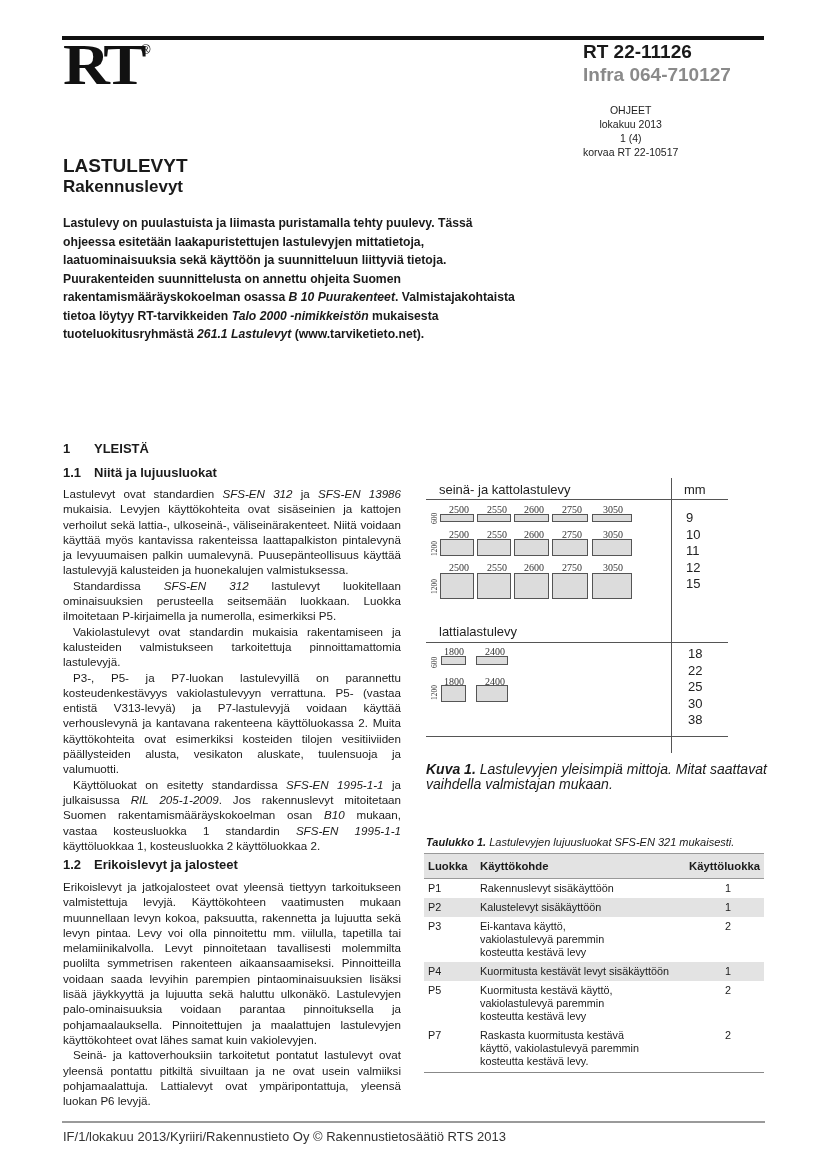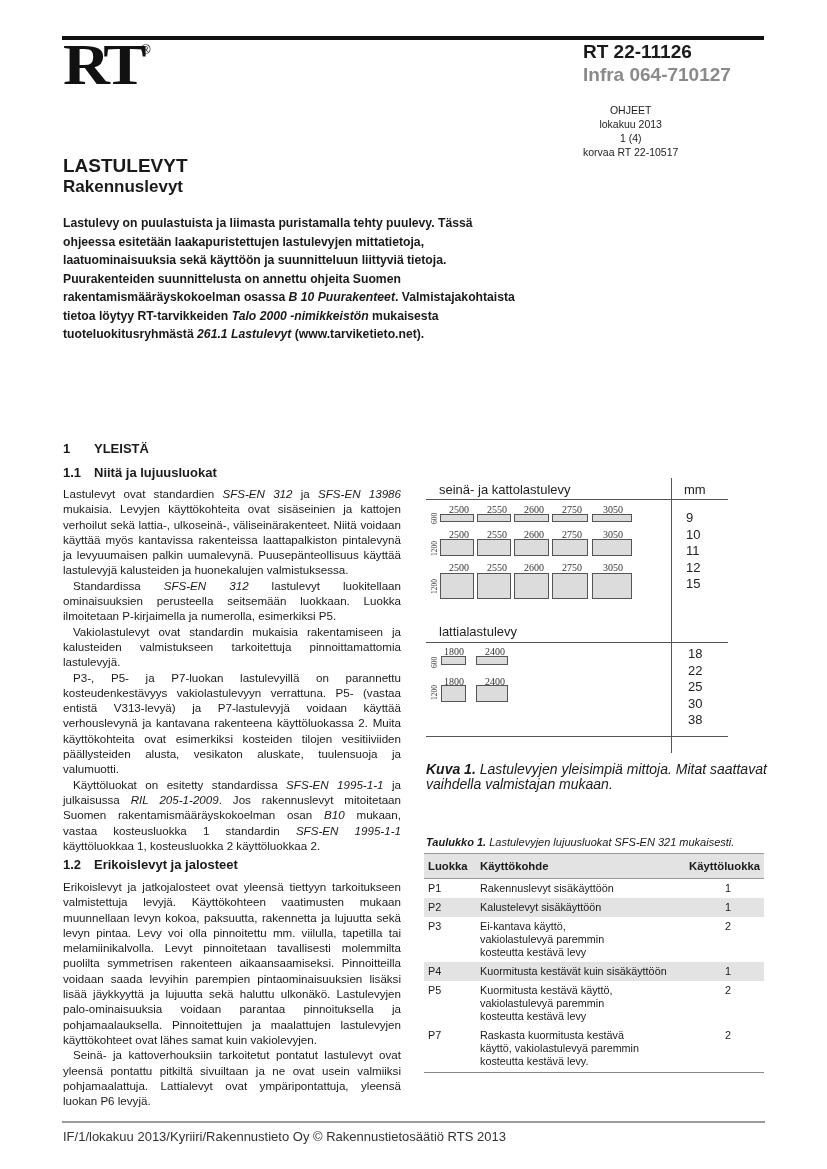--- a/index.html
+++ b/index.html
@@ -196,21 +196,21 @@
         <td>Kalustelevyt  sisäkäyttöön</td>
         <td class="k">1</td>
       </tr>
     <tr>
         <td>P3</td>
         <td style="padding-right:50px;">Ei-kantava käyttö, vakiolastulevyä paremmin kosteutta kestävä levy</td>
         <td class="k">2</td>
       </tr>
     <tr class="shade">
         <td>P4</td>
-        <td>Kuormitusta kestävät kuin sisäkäyttöön</td>
+        <td>Kuormitusta kestävät levyt sisäkäyttöön</td>
         <td class="k">1</td>
       </tr>
     <tr>
         <td>P5</td>
         <td style="padding-right:40px;">Kuormitusta kestävä käyttö, vakiolastulevyä paremmin kosteutta kestävä levy</td>
         <td class="k">2</td>
       </tr>
     <tr class="last">
         <td>P7</td>
         <td style="padding-right:40px;">Raskasta kuormitusta kestävä käyttö, vakiolastulevyä paremmin kosteutta kestävä levy.</td>

